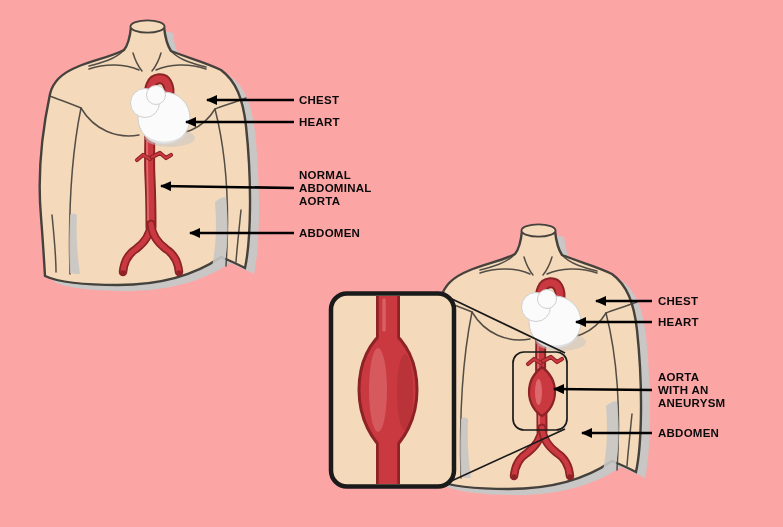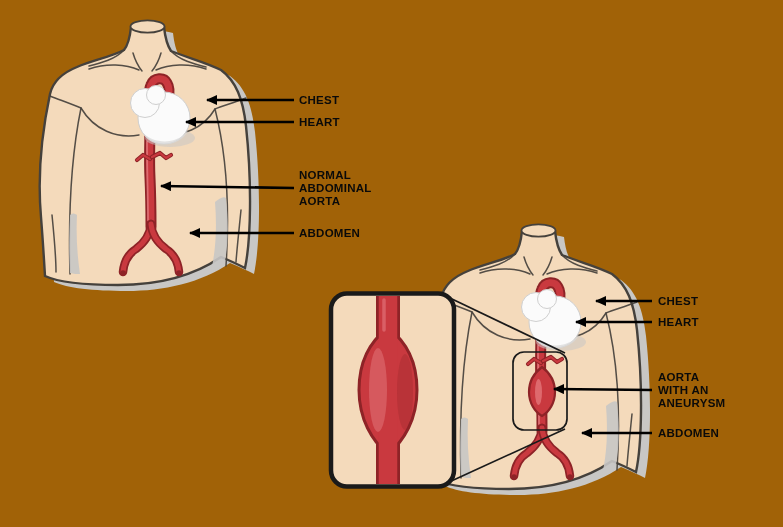--- a/index.html
+++ b/index.html
@@ -1,16 +1,16 @@
 <!DOCTYPE html>
 <html style="--background: #FFFFFF; --skin: #F4DABB; --skin_outline: #45413C; --shadow: #C8C7C5; --artery: #C9393F; --artery_dark: #8E2327; --artery_light: #E47A7E; --heart: #FBFBFB; --heart_shade: #D9D9D9; --label: #0A0A0A; --line: #1A1A1A; --annotation: #000000;"><head>
 <meta charset="utf-8">
 <style>
   html,body { margin:0; padding:0; background:#ffffff; }
-  .stage { position:relative; width:783px; height:527px; background:#a16207; overflow:hidden; }
+  .stage { position:relative; width:783px; height:527px; background:#fca5a5; overflow:hidden; }
   svg { display:block; }
 
   .shadow-fill { fill:var(--shadow); stroke:none; }
   .skin       { fill:var(--skin); stroke:var(--skin_outline); stroke-width:2.4; }
   .neck-top   { fill:var(--skin); stroke:var(--skin_outline); stroke-width:1.8; }
   .contour    { fill:none; stroke:var(--skin_outline); stroke-width:1.5; stroke-linecap:round; opacity:.92; }
   .sliver     { fill:var(--shadow); stroke:none; opacity:.9; }
 
   .vD { fill:none; stroke:var(--artery_dark); stroke-linecap:round; stroke-linejoin:round; }
   .vR { fill:none; stroke:var(--artery); stroke-linecap:round; stroke-linejoin:round; }

